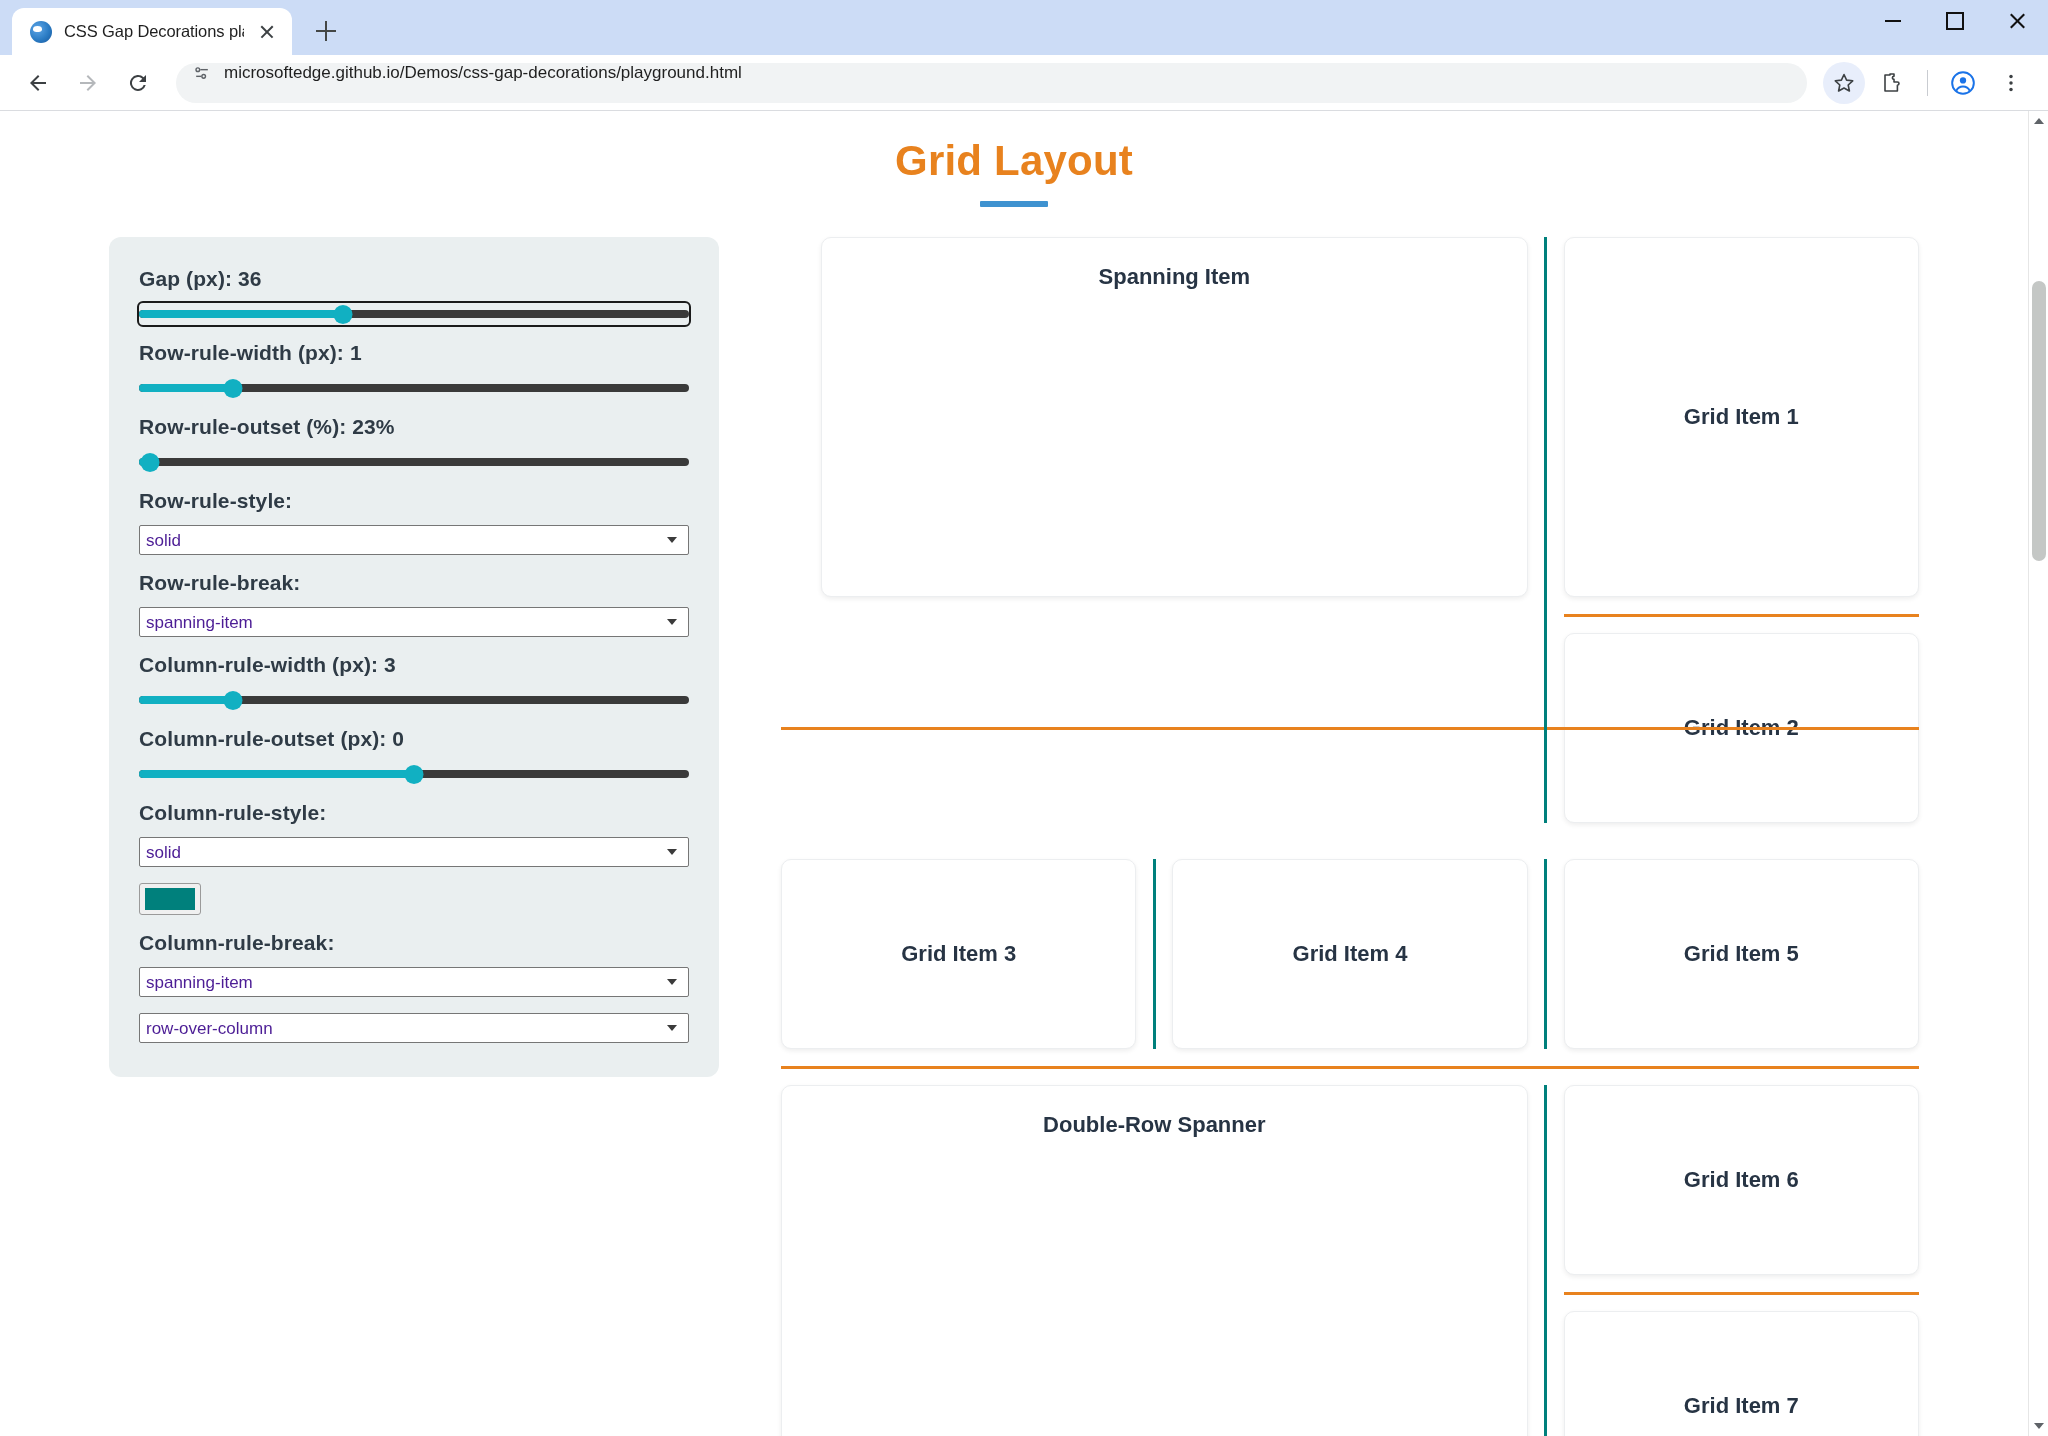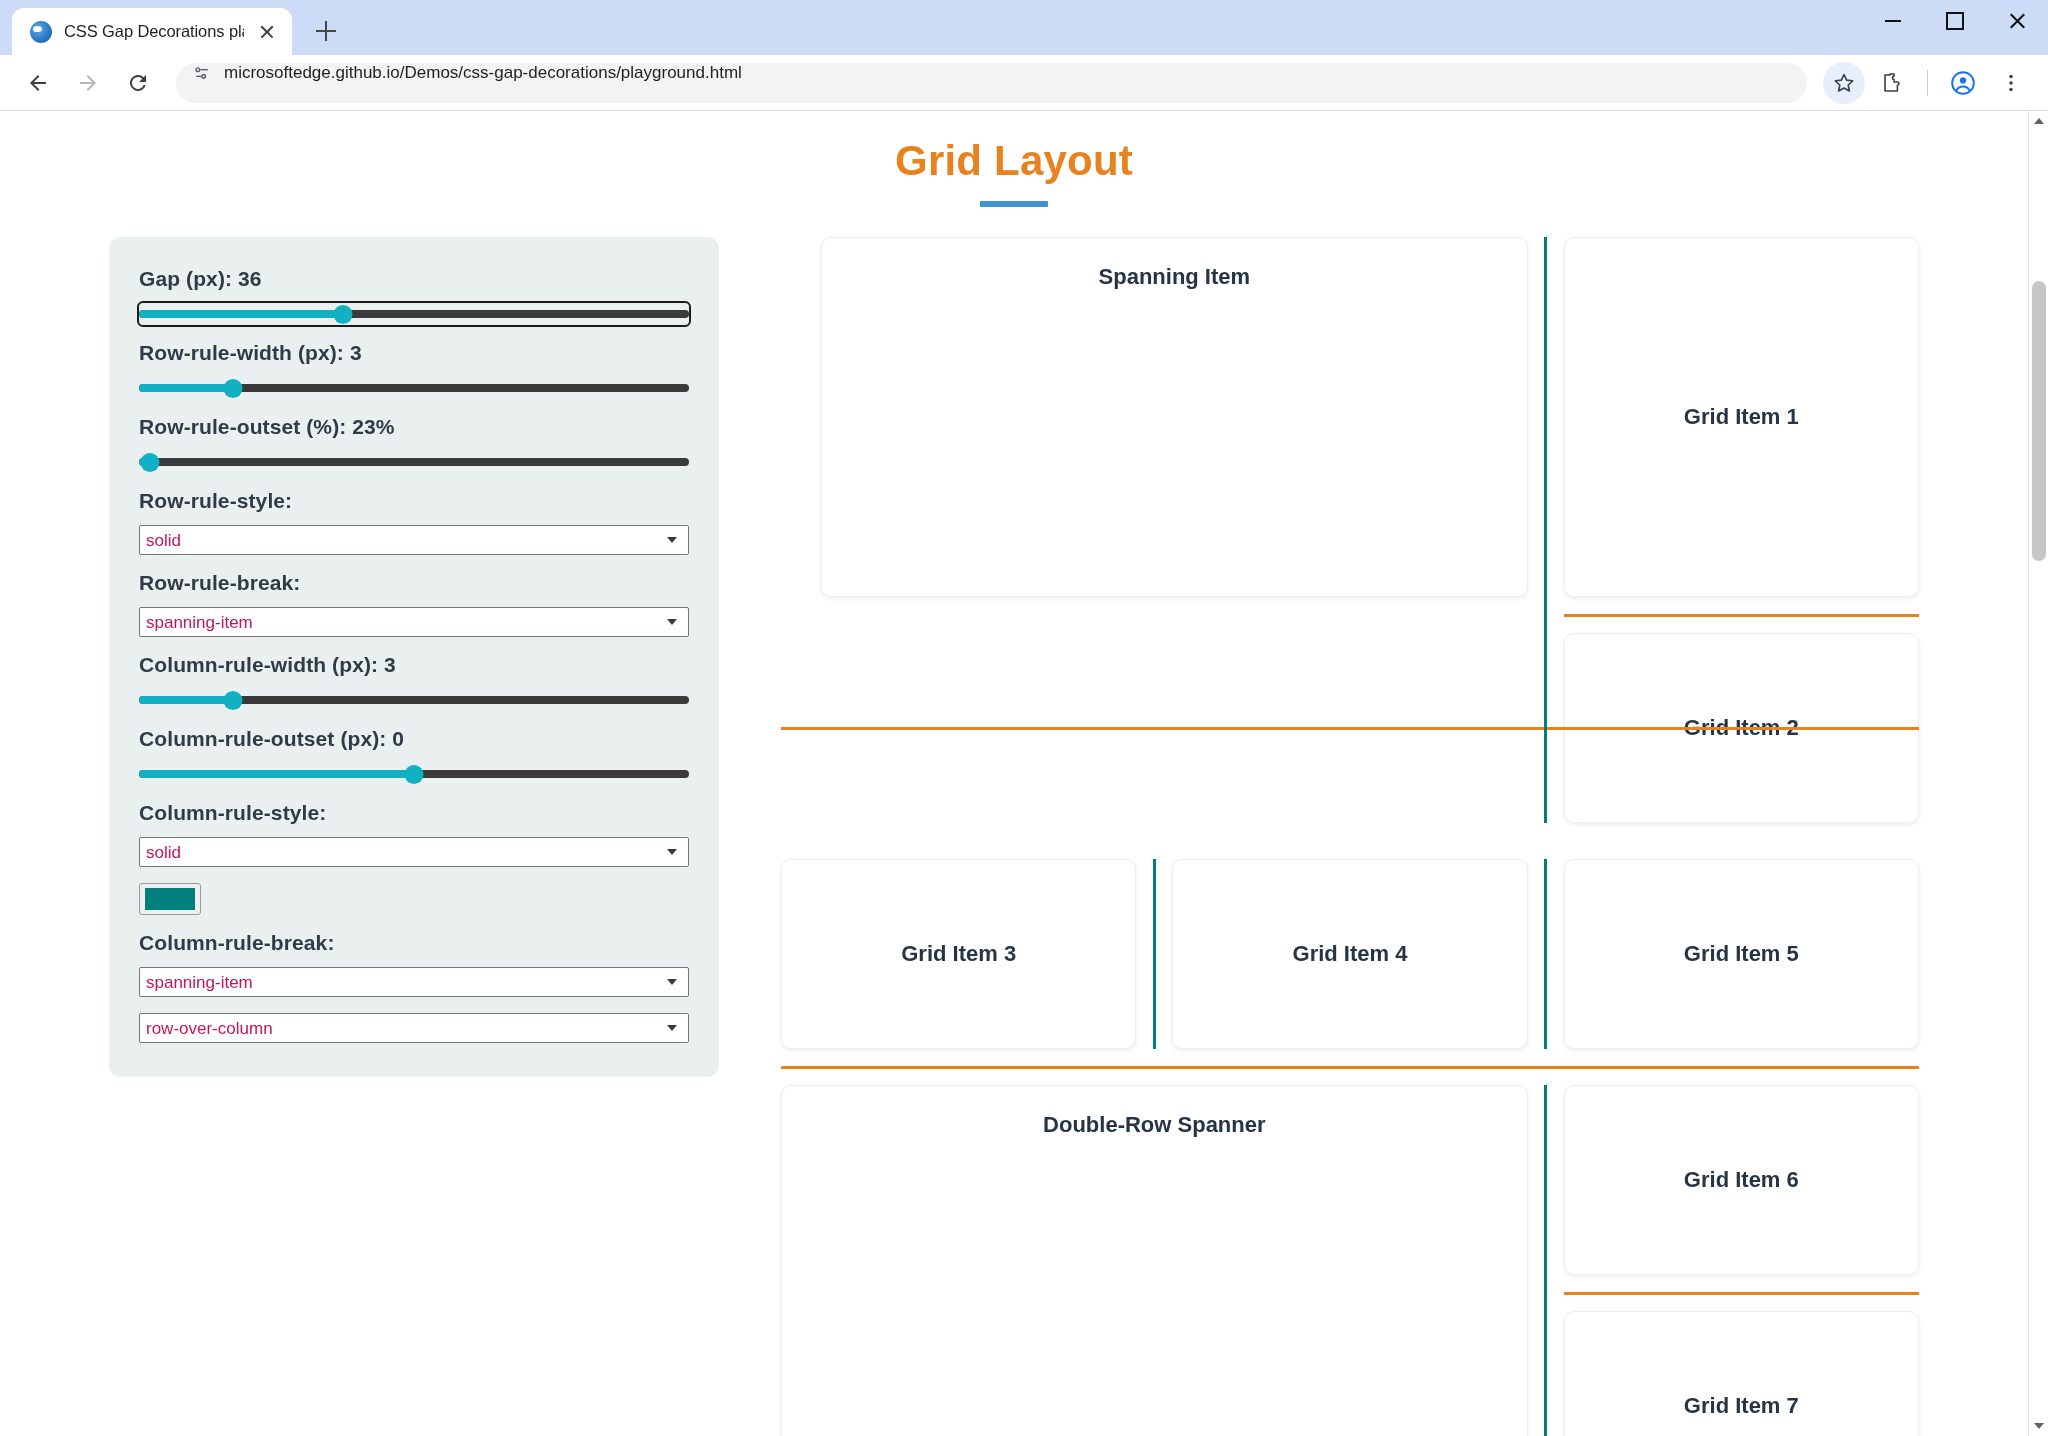--- a/index.html
+++ b/index.html
@@ -134,21 +134,21 @@
   .slider-thumb {
     position: absolute; top: 2px; width: 19px; height: 19px; border-radius: 50%;
     background: #11b0c2; transform: translateX(-50%); cursor: pointer;
   }
   .slider-wrap.focused {
     outline: 2px solid #1b1b1b; border-radius: 4px; padding: 0;
   }
   select.ctl-select {
     width: 100%; height: 30px; font-size: 17px; font-family: "Liberation Sans", sans-serif;
     padding: 0 6px; border: 1px solid #767676; border-radius: 2px;
-    background: #ffffff; color: #be185d; appearance: none;
+    background: #ffffff; color: #4c1d95; appearance: none;
   }
   .select-wrap { position: relative; }
   .select-wrap::after {
     content: ""; position: absolute; right: 12px; top: 12px;
     border-left: 5px solid transparent; border-right: 5px solid transparent;
     border-top: 6px solid #3b3b3b; pointer-events: none;
   }
   .color-swatch {
     width: 62px; height: 32px; border: 1px solid #9a9a9a; border-radius: 3px;
     background: #f0f0f0; padding: 4px 5px; cursor: pointer;
@@ -285,21 +285,21 @@
             <div class="ctl">
               <div class="ctl-label">Gap (px): 36</div>
               <div class="slider-wrap focused">
                 <div class="slider-track"></div>
                 <div class="slider-fill" style="width:37%"></div>
                 <div class="slider-thumb" style="left:37%"></div>
               </div>
             </div>
 
             <div class="ctl">
-              <div class="ctl-label">Row-rule-width (px): 3</div>
+              <div class="ctl-label">Row-rule-width (px): 1</div>
               <div class="slider-wrap">
                 <div class="slider-track"></div>
                 <div class="slider-fill" style="width:17%"></div>
                 <div class="slider-thumb" style="left:17%"></div>
               </div>
             </div>
 
             <div class="ctl">
               <div class="ctl-label">Row-rule-outset (%): 23%</div>
               <div class="slider-wrap">

